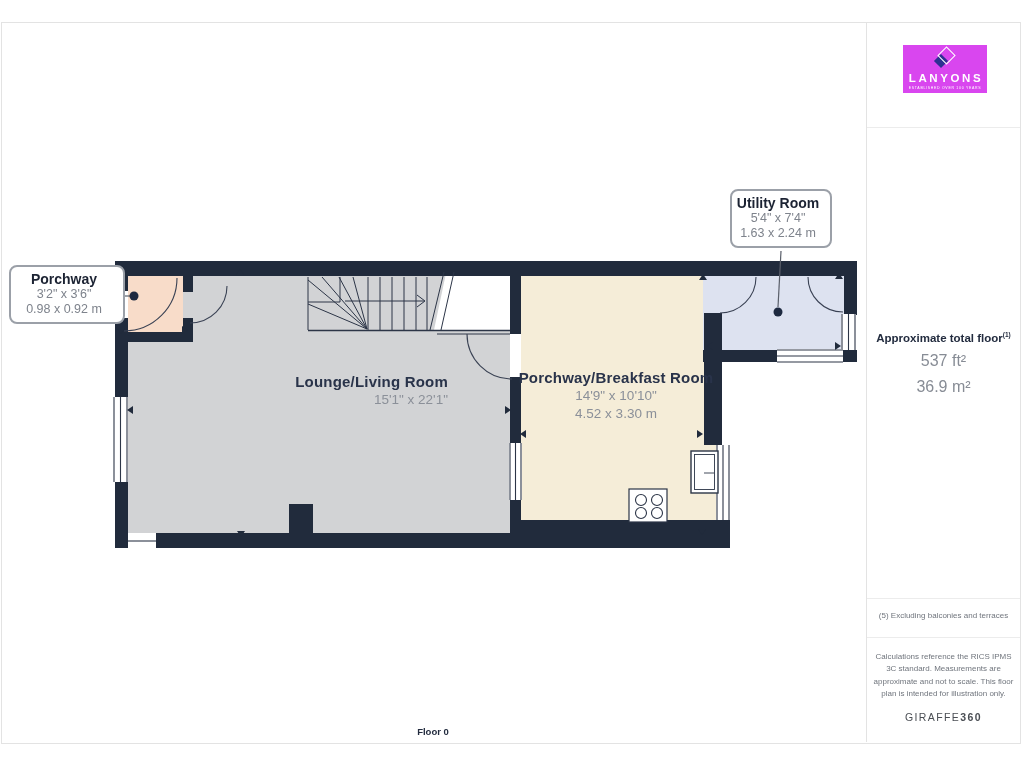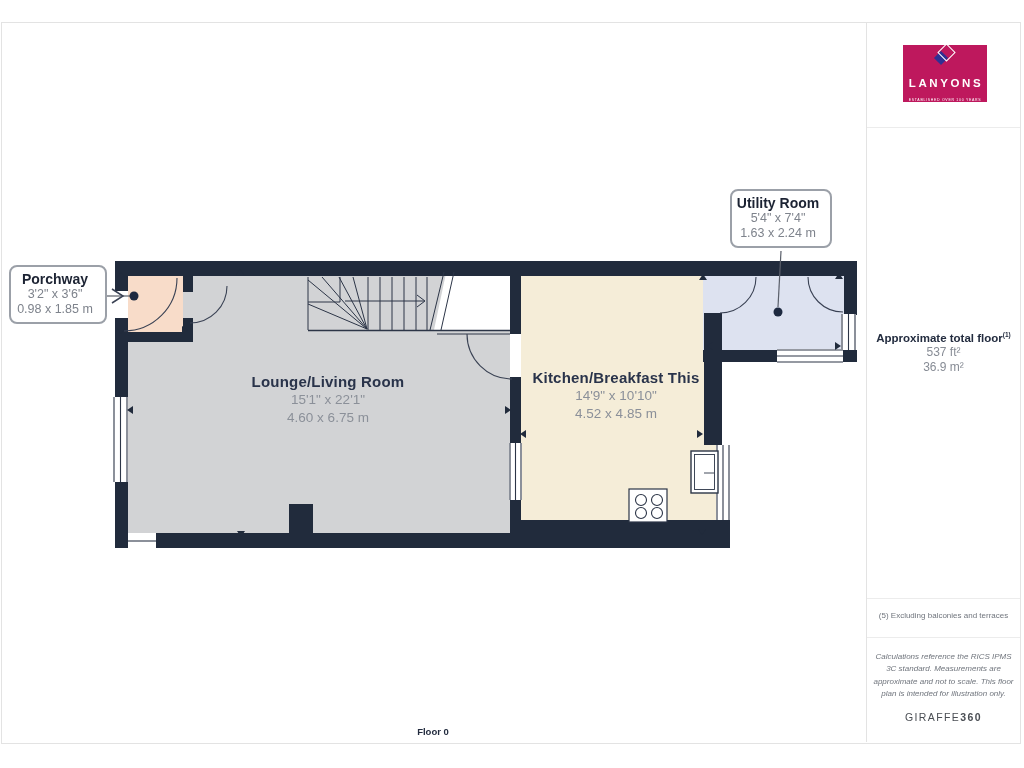--- a/index.html
+++ b/index.html
@@ -36,44 +36,44 @@
   .w-kcorner{left:716px;top:520px;width:14px;height:15px;}
   .w-ubottom{left:703px;top:350px;width:74px;height:12px;}
   .w-ucorner{left:843px;top:350px;width:14px;height:12px;}
   .w-uright{left:844px;top:261px;width:13px;height:54px;}
   
   #lines{position:absolute;left:0;top:0;width:1024px;height:768px;pointer-events:none;}
   
   .room-label{position:absolute;text-align:center;width:240px;}
   .room-label .t{font-size:15px;font-weight:700;color:#29334a;letter-spacing:.2px;}
   .room-label .d{font-size:13.5px;color:#8b9099;line-height:1.2;margin-top:2px;}
-  .lounge-label{left:208px;top:373px;}
+  .lounge-label{left:208px;top:373px;text-align:right;}
   .kitchen-label{left:496px;top:369px;}
   
   .callout{position:absolute;background:#fff;border:2px solid #9ba0a8;border-radius:8px;
     text-align:center;padding:4px 8px 5px 2px;box-sizing:border-box;}
   .callout .t{font-size:14px;font-weight:700;color:#1c2333;}
   .callout .d{font-size:12.5px;color:#7e838c;line-height:1.2;}
-  .callout-porch{left:9px;top:265px;width:98px;}
+  .callout-porch{left:9px;top:265px;width:116px;}
   .callout-utility{left:730px;top:189px;width:102px;}
   
-  .logo{position:absolute;left:903px;top:45px;width:84px;height:57px;background:#be185d;
-    display:flex;flex-direction:column;align-items:center;justify-content:space-between;}
+  .logo{position:absolute;left:903px;top:45px;width:84px;height:48px;background:#d946ef;
+    display:flex;flex-direction:column;align-items:center;justify-content:center;}
   .logo-icon{position:relative;width:24px;height:22px;margin-bottom:2px;}
   .logo-icon .blue{position:absolute;left:3px;top:8px;width:10px;height:10px;background:#2f3093;transform:rotate(45deg);}
   .logo-icon .white{position:absolute;left:7px;top:1px;width:11px;height:11px;border:1.6px solid #fff;transform:rotate(45deg);}
   .logo-name{color:#fff;font-size:11.5px;font-weight:700;letter-spacing:2.6px;margin-left:2px;}
   .logo-tag{color:#fff;font-size:3.5px;letter-spacing:.7px;margin-top:2px;}
   .area-block{position:absolute;left:866px;top:331px;width:155px;text-align:center;}
   .area-title{font-size:11.5px;font-weight:700;color:#232c3f;}
   .area-title sup{font-size:6.5px;}
-  .area-val{font-size:12px;color:#878c95;margin-top:1px;}
+  .area-val{font-size:16px;color:#878c95;margin-top:8px;}
   .note1{position:absolute;left:866px;top:611px;width:155px;text-align:center;font-size:8px;color:#70757d;}
   .disclaimer{position:absolute;left:873px;top:651px;width:141px;text-align:center;font-size:8px;
-    color:#70757d;line-height:1.55;font-style:italic;}
+    color:#70757d;line-height:1.55;}
   .giraffe{position:absolute;left:866px;top:711px;width:155px;text-align:center;font-size:10.5px;color:#4a4e54;}
   .giraffe .g{letter-spacing:1.4px;}
   .giraffe .n{font-weight:700;letter-spacing:1.4px;}
   .floor-label{position:absolute;left:0;top:726px;width:866px;text-align:center;
     font-size:9.5px;font-weight:700;color:#232c3f;}
 </style>
 </head>
 <body>
 
 <div id="stage">
@@ -206,32 +206,31 @@
       <path d="M841 346 L835 342 L835 350 Z"></path>
       <path d="M121 272 L125 278 L117 278 Z"></path>
       <path d="M121 334 L125 328 L117 328 Z"></path>
       <path d="M188 330 L182 326 L182 334 Z"></path>
     </g>
   </svg>
 
   <div class="room-label lounge-label">
     <div class="t">Lounge/Living Room</div>
     <div class="d">15'1" x 22'1"</div>
-    <div class="d">4.60 x 6.75 m</div>
   </div>
   <div class="room-label kitchen-label">
-    <div class="t">Kitchen/Breakfast This</div>
+    <div class="t">Porchway/Breakfast Room</div>
     <div class="d">14'9" x 10'10"</div>
-    <div class="d">4.52 x 4.85 m</div>
+    <div class="d">4.52 x 3.30 m</div>
   </div>
 
   <div class="callout callout-porch">
     <div class="t">Porchway</div>
     <div class="d">3'2" x 3'6"</div>
-    <div class="d">0.98 x 1.85 m</div>
+    <div class="d">0.98 x 0.92 m</div>
   </div>
   <div class="callout callout-utility">
     <div class="t">Utility Room</div>
     <div class="d">5'4" x 7'4"</div>
     <div class="d">1.63 x 2.24 m</div>
   </div>
 
   <div class="logo">
     <div class="logo-icon">
       <div class="blue"></div>

